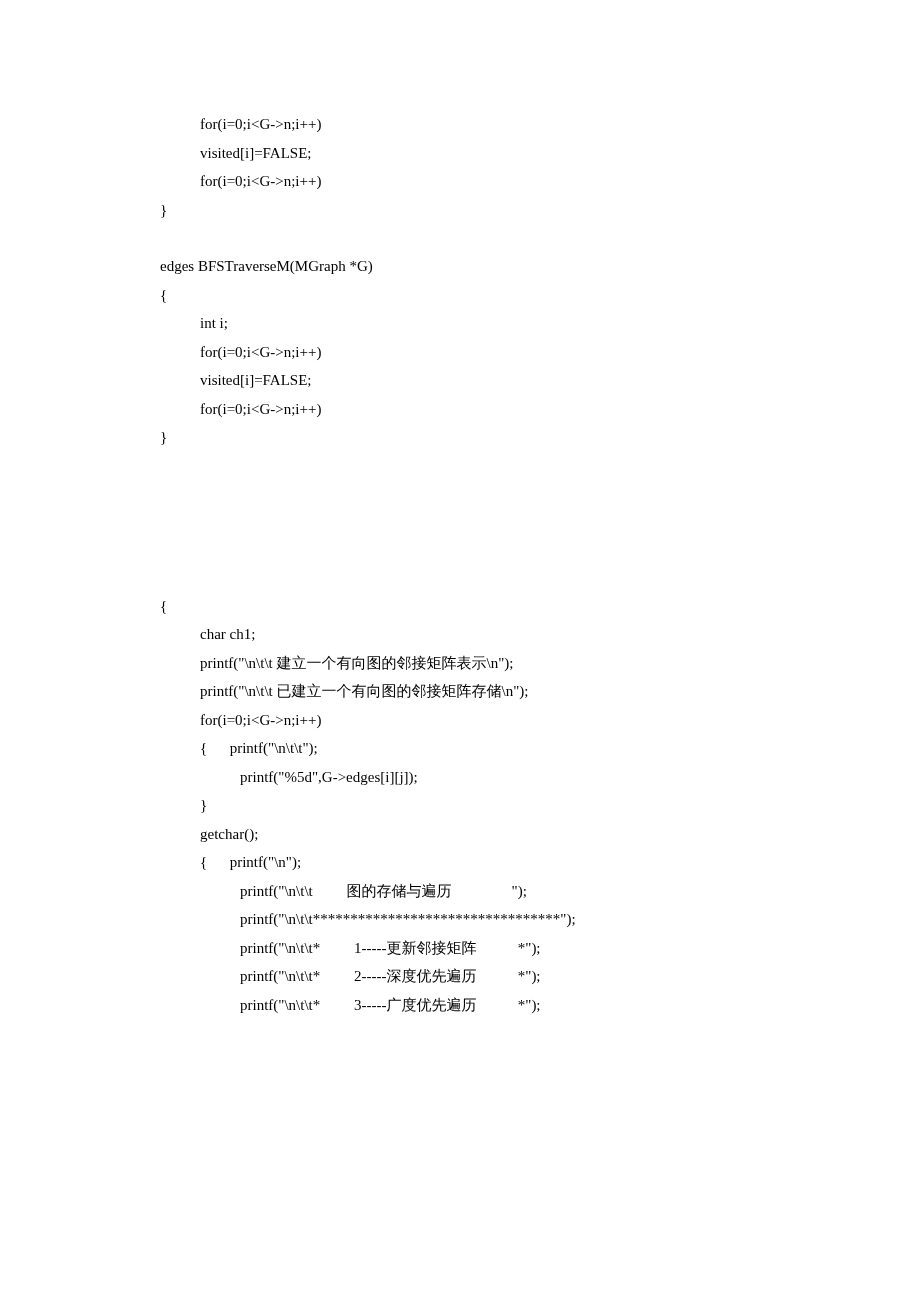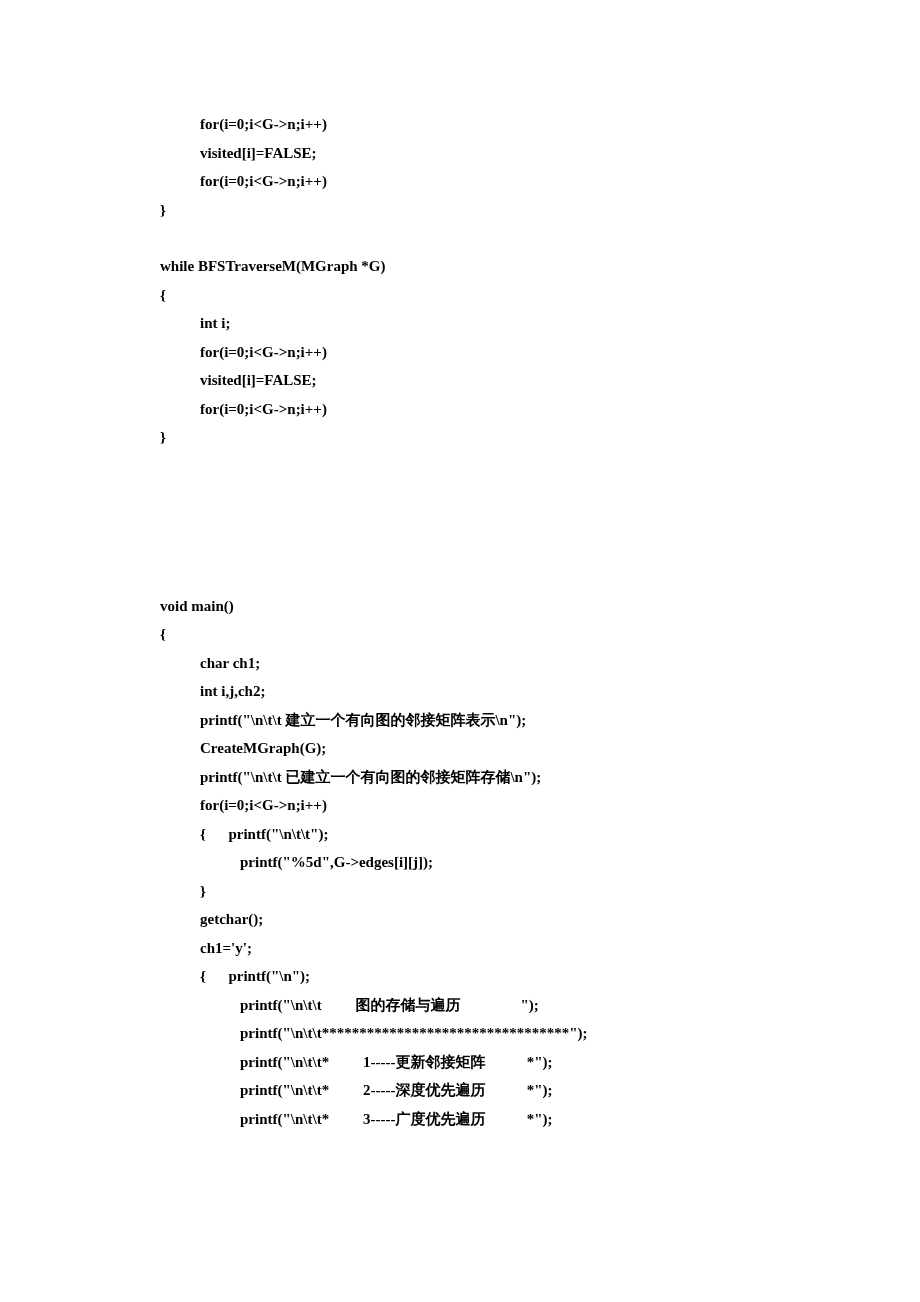--- a/index.html
+++ b/index.html
@@ -13,62 +13,57 @@
   }
   .page {
     width: 920px;
     min-height: 1302px;
     padding: 110px 160px 60px 160px;
     box-sizing: border-box;
   }
   .code-line {
     white-space: pre;
     font-family: "Times New Roman", "SimSun", serif;
-    font-weight: bold;
   }
   .indent-1 { padding-left: 40px; }
   .indent-2 { padding-left: 80px; }
   .blank { height: 28px; }
   .blank4 { height: 140px; }
 </style>
 </head>
 <body>
 
 <div class="page">
 
   <div class="code-line indent-1">for(i=0;i&lt;G-&gt;n;i++)</div>
   <div class="code-line indent-1">visited[i]=FALSE;</div>
   <div class="code-line indent-1">for(i=0;i&lt;G-&gt;n;i++)</div>
   <div class="code-line">}</div>
 
   <div class="blank"></div>
 
-  <div class="code-line">while BFSTraverseM(MGraph *G)</div>
+  <div class="code-line">edges BFSTraverseM(MGraph *G)</div>
   <div class="code-line">{</div>
   <div class="code-line indent-1">int i;</div>
   <div class="code-line indent-1">for(i=0;i&lt;G-&gt;n;i++)</div>
   <div class="code-line indent-1">visited[i]=FALSE;</div>
   <div class="code-line indent-1">for(i=0;i&lt;G-&gt;n;i++)</div>
   <div class="code-line">}</div>
 
   <div class="blank4"></div>
 
-  <div class="code-line">void main()</div>
   <div class="code-line">{</div>
   <div class="code-line indent-1">char ch1;</div>
-  <div class="code-line indent-1">int i,j,ch2;</div>
   <div class="code-line indent-1">printf("\n\t\t 建立一个有向图的邻接矩阵表示\n");</div>
-  <div class="code-line indent-1">CreateMGraph(G);</div>
   <div class="code-line indent-1">printf("\n\t\t 已建立一个有向图的邻接矩阵存储\n");</div>
   <div class="code-line indent-1">for(i=0;i&lt;G-&gt;n;i++)</div>
   <div class="code-line indent-1">{      printf("\n\t\t");</div>
   <div class="code-line indent-2">printf("%5d",G-&gt;edges[i][j]);</div>
   <div class="code-line indent-1">}</div>
   <div class="code-line indent-1">getchar();</div>
-  <div class="code-line indent-1">ch1='y';</div>
   <div class="code-line indent-1">{      printf("\n");</div>
   <div class="code-line indent-2">printf("\n\t\t         图的存储与遍历                ");</div>
   <div class="code-line indent-2">printf("\n\t\t*********************************");</div>
   <div class="code-line indent-2">printf("\n\t\t*         1-----更新邻接矩阵           *");</div>
   <div class="code-line indent-2">printf("\n\t\t*         2-----深度优先遍历           *");</div>
   <div class="code-line indent-2">printf("\n\t\t*         3-----广度优先遍历           *");</div>
 
 </div>
 
 </body></html>

